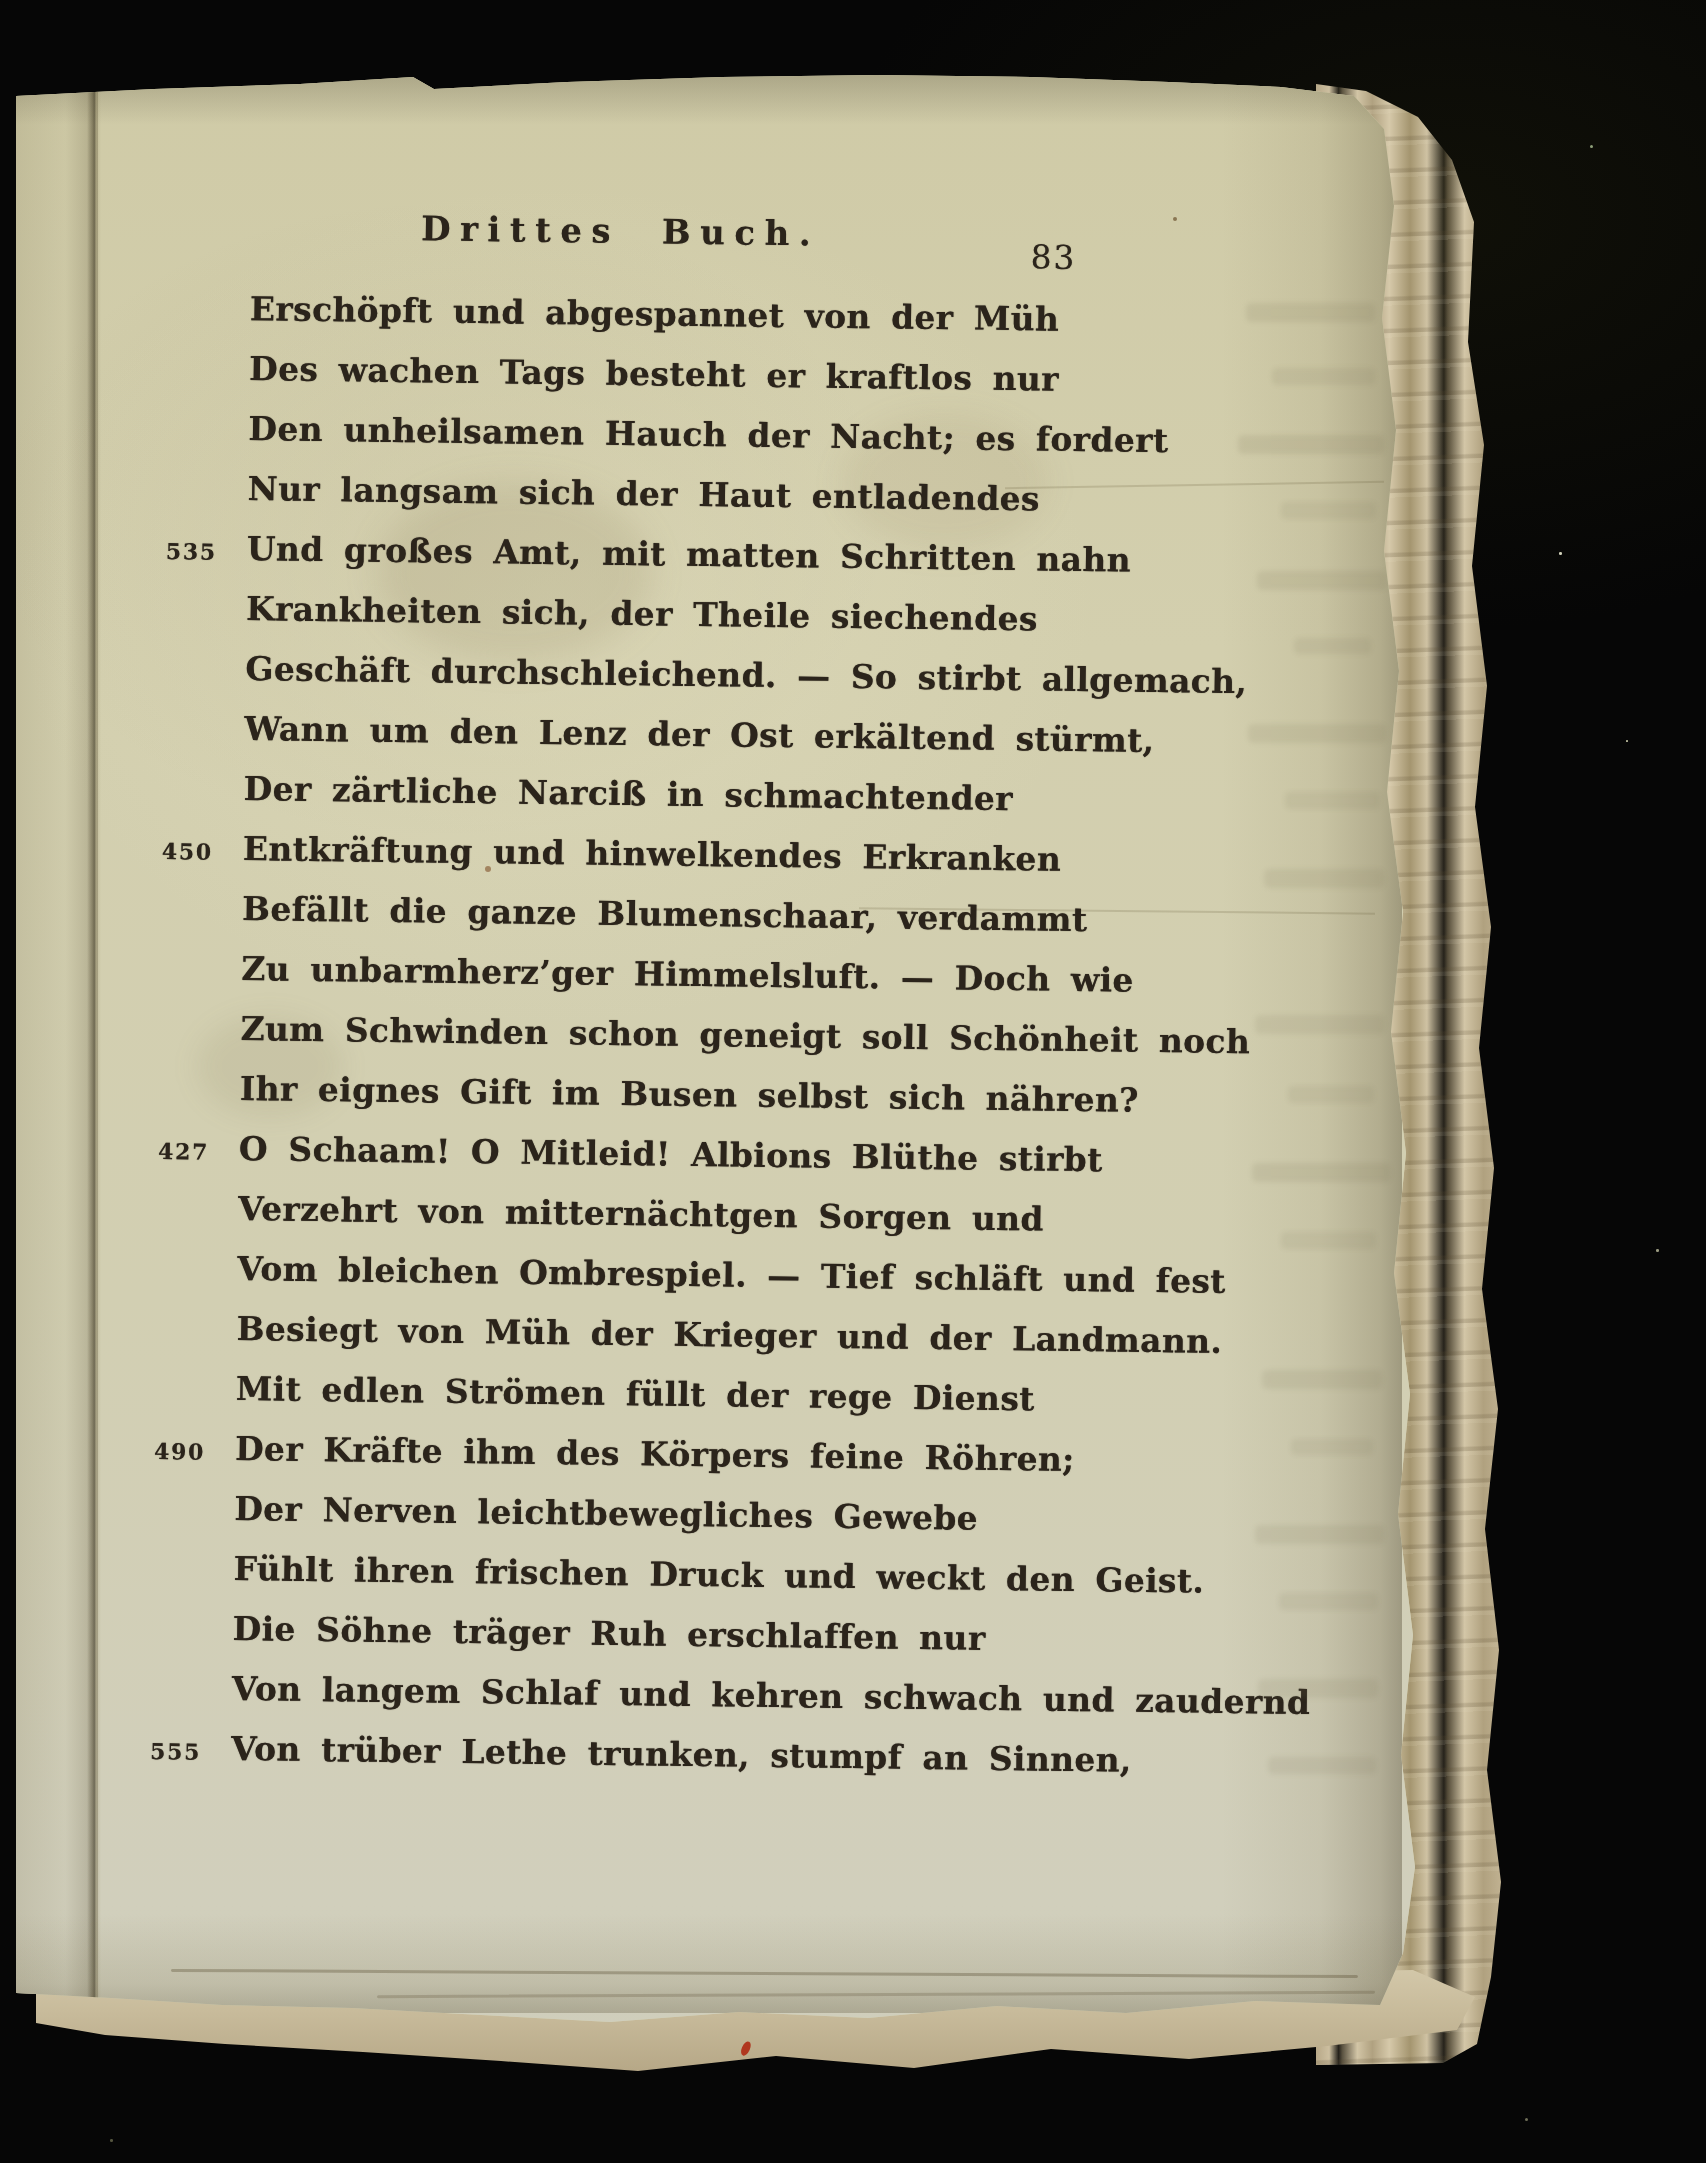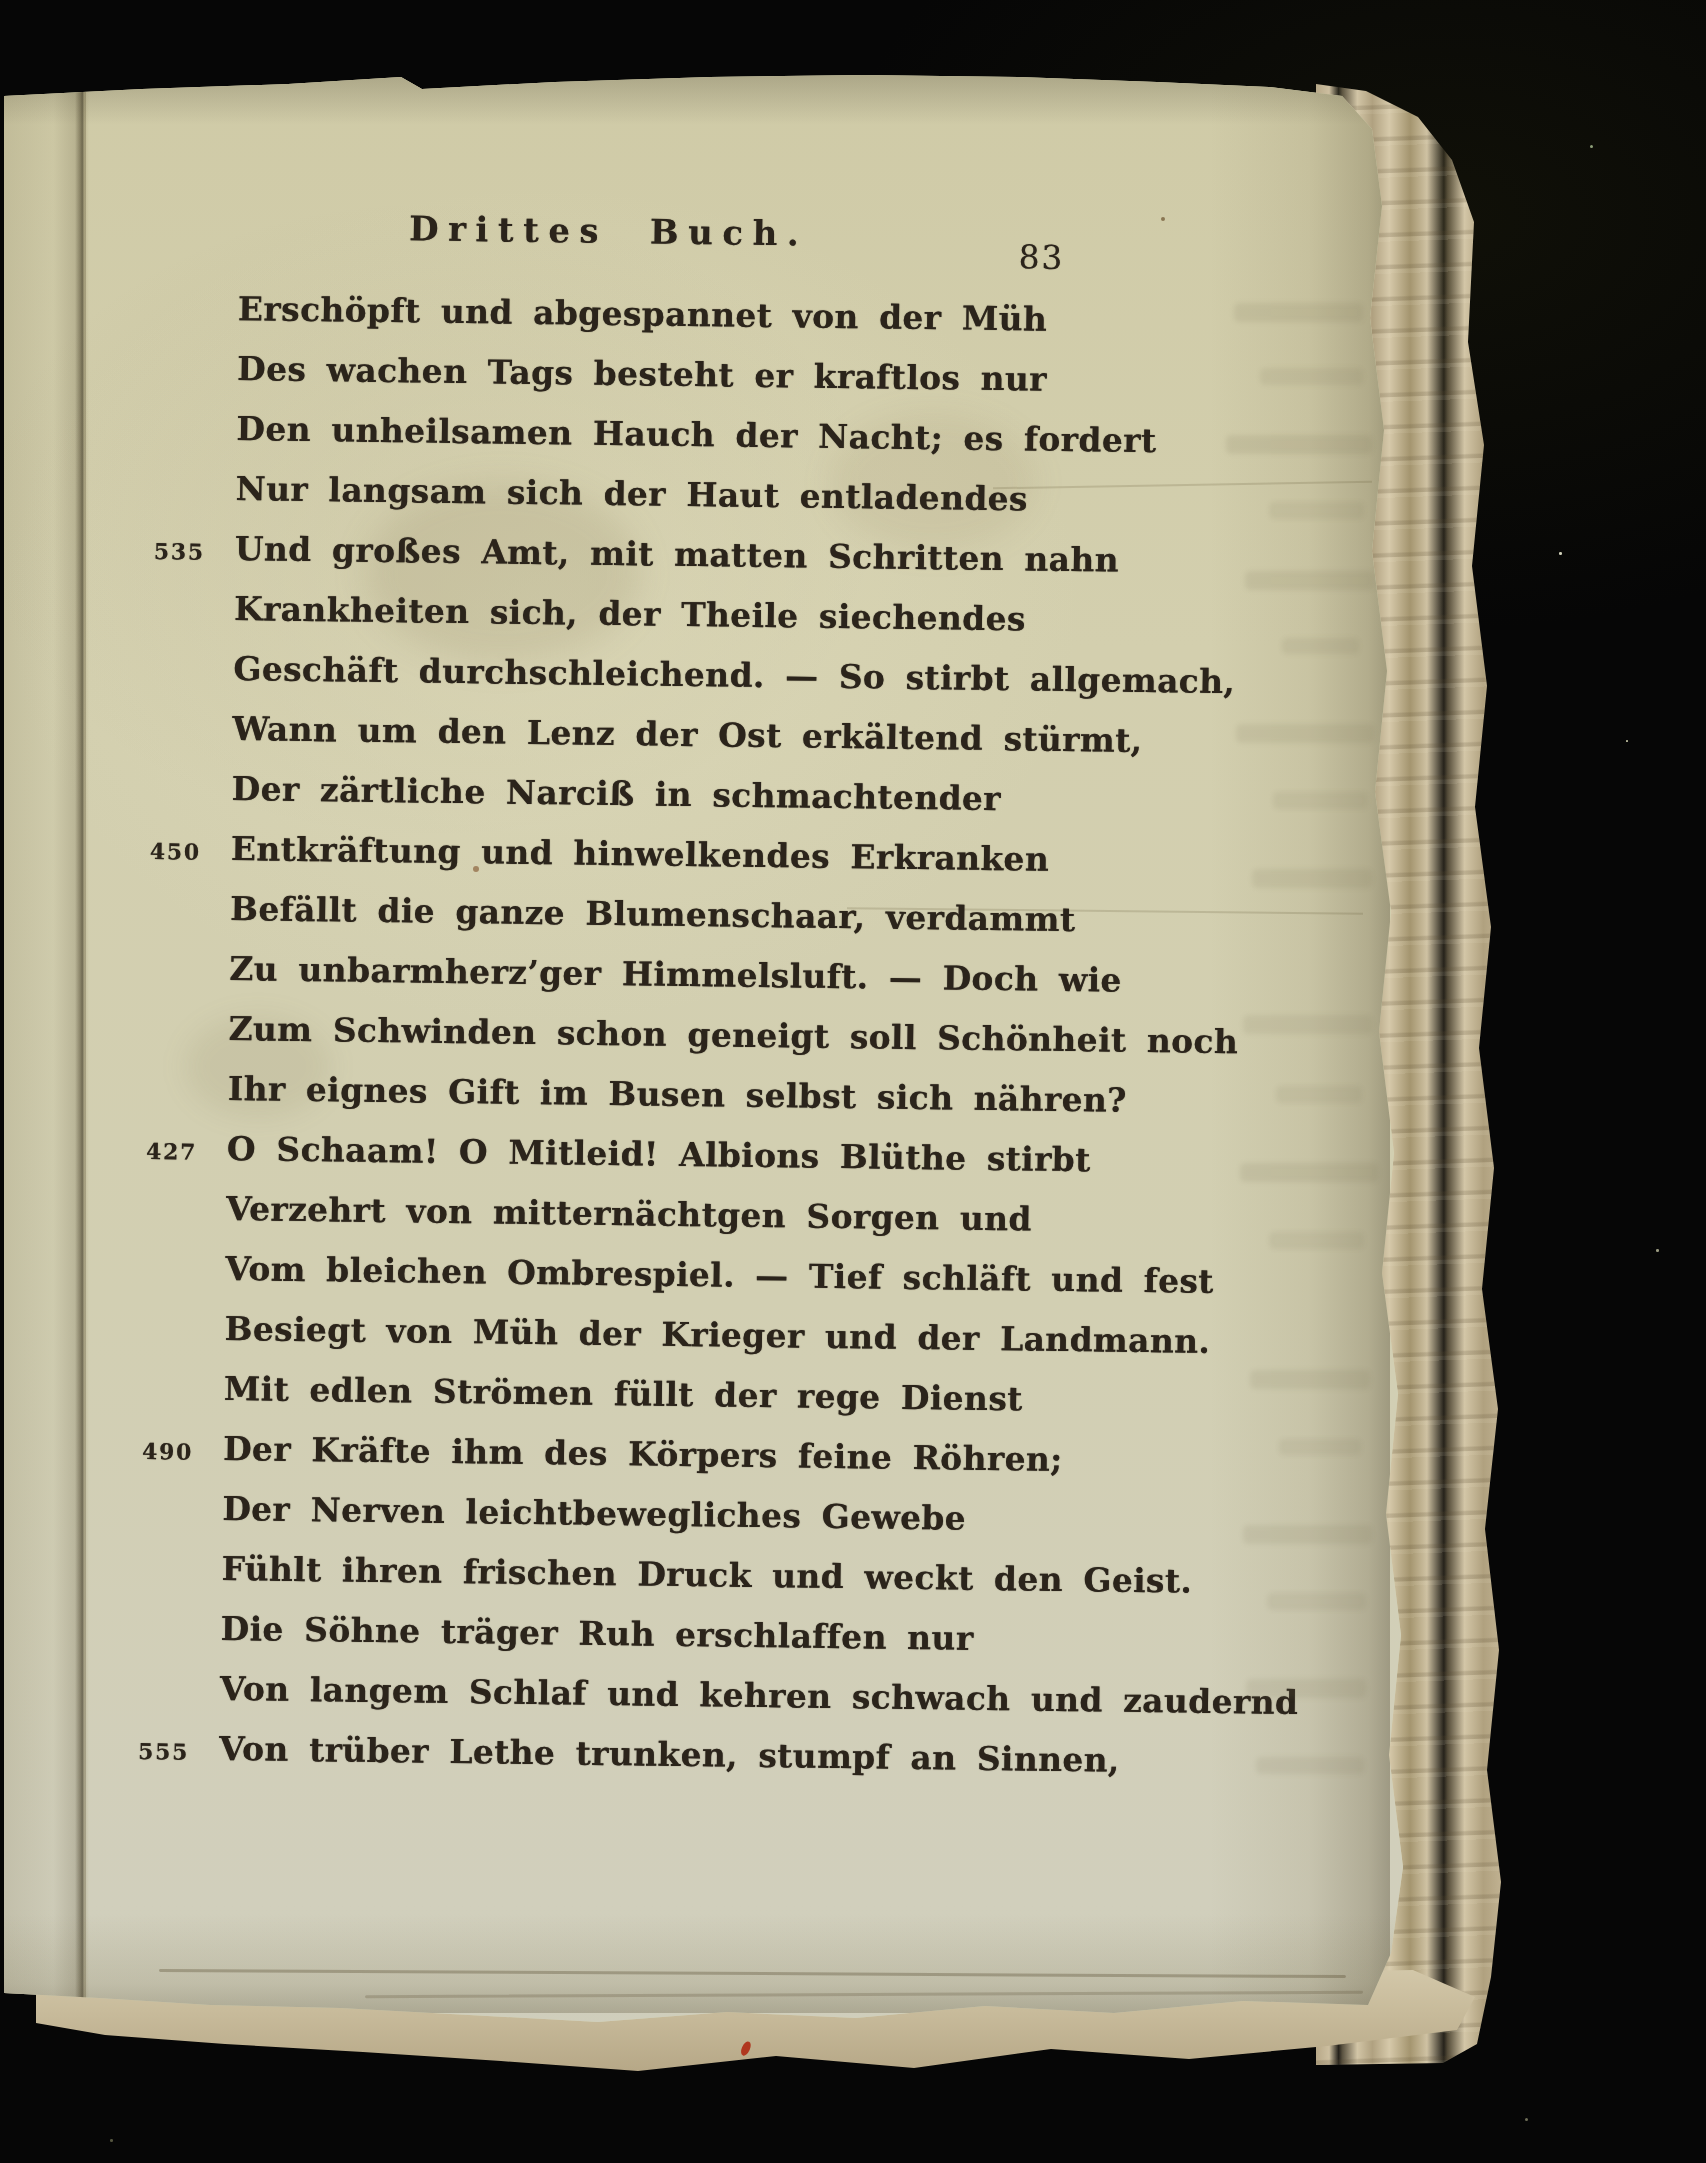--- a/index.html
+++ b/index.html
@@ -22,21 +22,21 @@
   .edge-right:after{content:"";position:absolute;inset:0;
     background:repeating-linear-gradient(178deg,rgba(88,74,48,.0) 0 22.4px,
       rgba(88,74,48,.18) 24px 27px,rgba(240,232,206,.10) 28px 32px);}
   .edge-bottom{position:absolute;left:36px;top:1963px;width:1445px;height:120px;
     background:linear-gradient(180deg,#d4c9ab 0%,#c8bb9b 40%,#b3a483 100%);
     clip-path:polygon(0 26px,1377px 6.9px,1439px 34px,1421px 67px,1291px 83px,
       1153px 96px,1015px 86px,878px 105px,740px 93px,602px 108px,465px 98px,
       327px 89px,189px 81px,69px 72px,0 60px);}
 
   
-  .page{position:absolute;left:4px;top:0;width:1418px;height:2164px;
+  .page{position:absolute;left:16px;top:0;width:1418px;height:2164px;
     background:
       radial-gradient(ellipse 774px 602px at 38% 28%, rgba(224,220,188,.55) 0%, rgba(224,220,188,0) 70%),
       radial-gradient(ellipse 602px 430px at 30% 24%, rgba(120,108,70,.10) 0%, rgba(120,108,70,0) 75%),
       linear-gradient(180deg,#cfcaa6 0%,#d3cfae 30%,#d2cfb2 60%,#d1cfbc 88%,#cecdbb 100%),
       #d1cdab;
     clip-path:polygon(0 96px,138px 89px,284px 84px,397px 77px,418px 89px,
       551px 82px,706px 77px,860px 75px,1015px 77px,1153px 82px,1265px 87px,
       1338px 96px,1368px 129px,1378px 206px,1366px 318px,1380px 430px,1368px 551px,
       1383px 671px,1371px 792px,1387px 912px,1375px 1032px,1390px 1153px,
       1378px 1273px,1394px 1394px,1382px 1514px,1397px 1635px,1385px 1755px,

